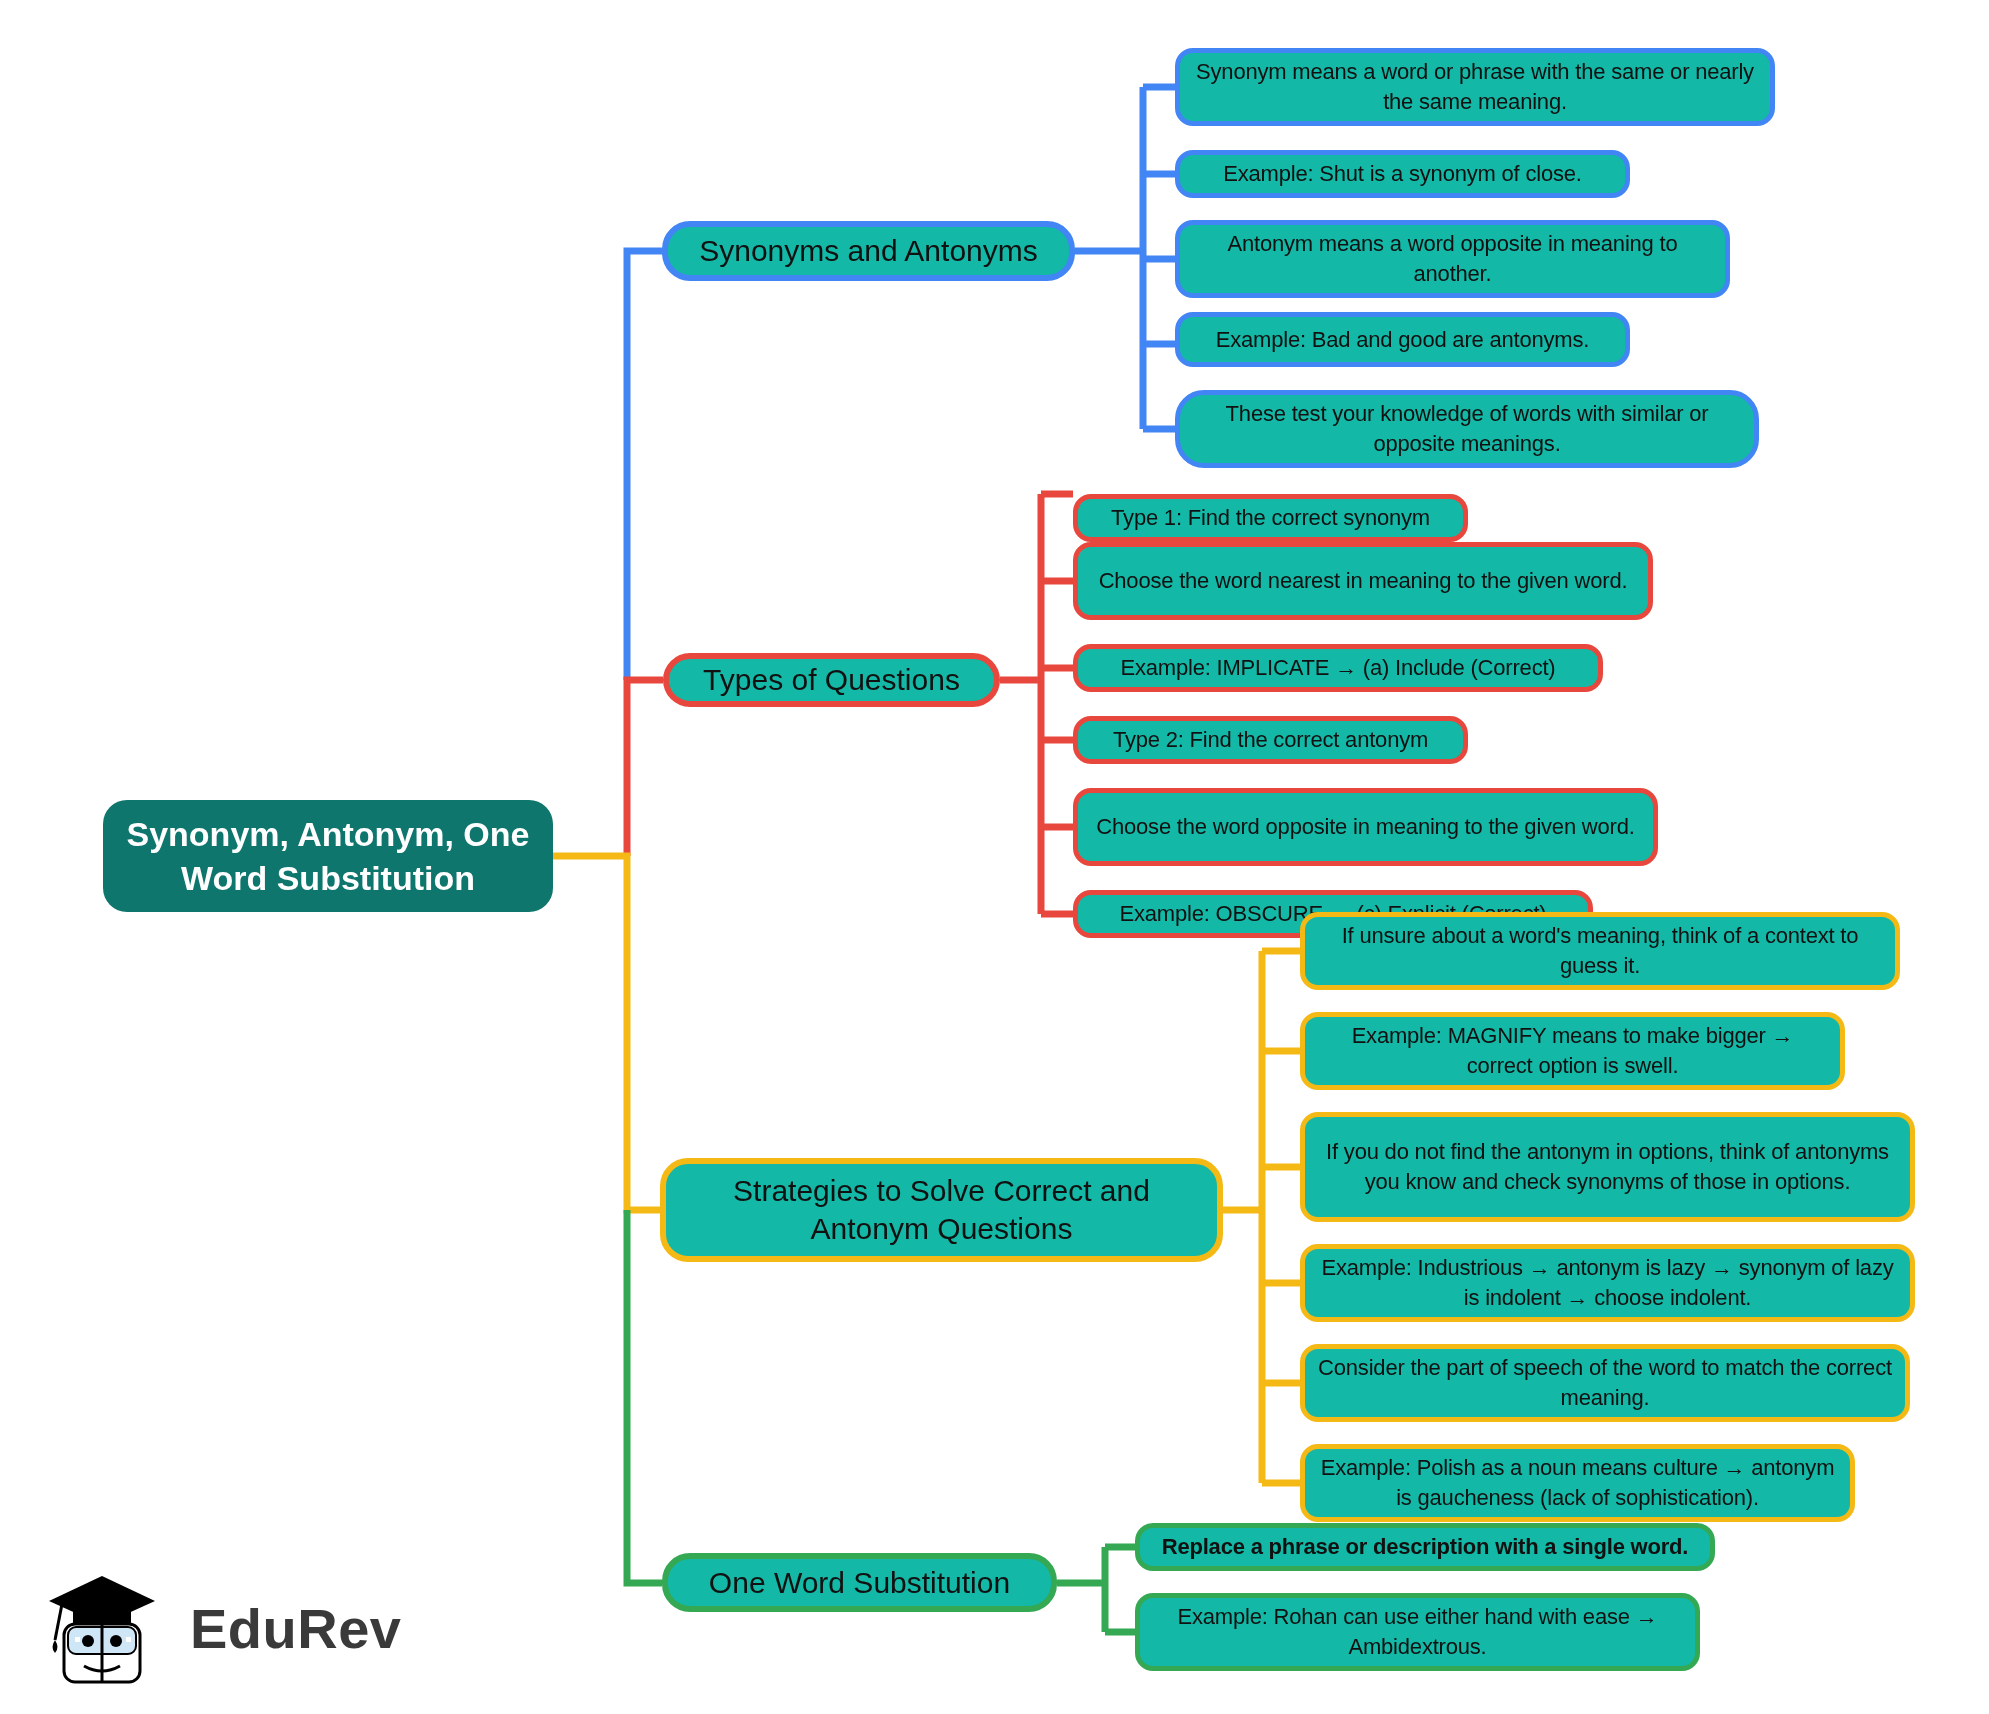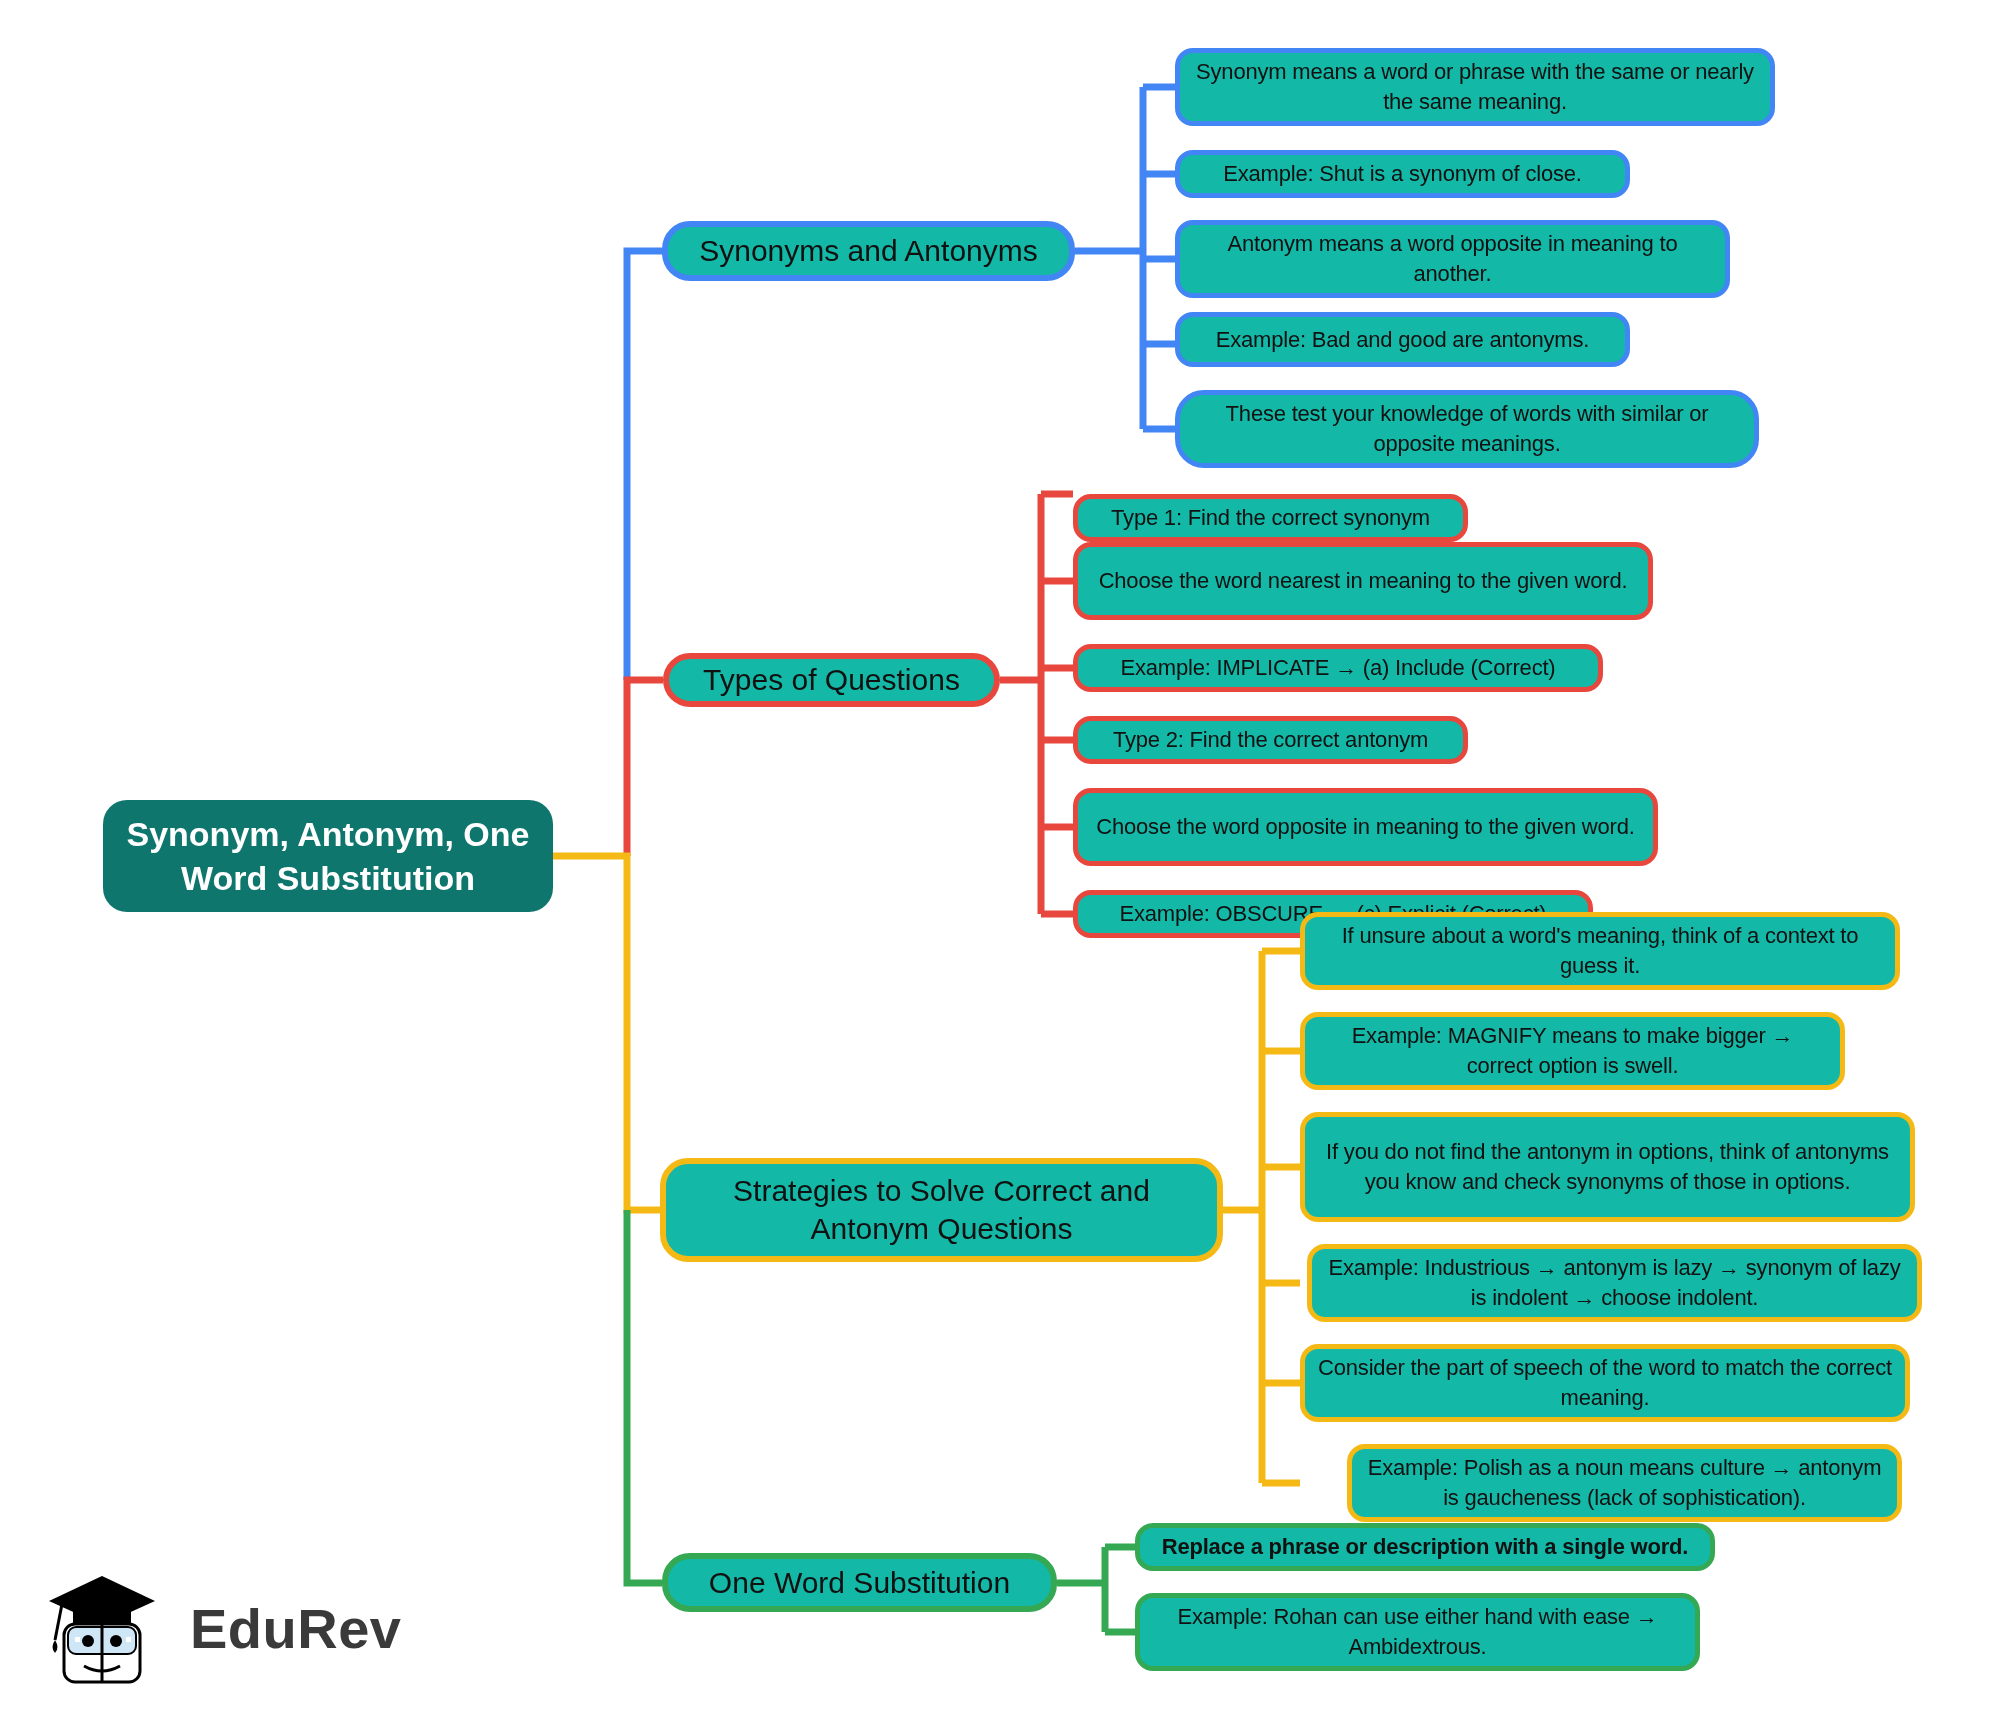--- a/index.html
+++ b/index.html
@@ -55,23 +55,23 @@
 <div class="node leaf c-red" style="left:1073px;top:470px;width:395px;height:48px;margin-top:24px;">Type 1: Find the correct synonym</div>
 <div class="node leaf c-red" style="left:1073px;top:542px;width:580px;height:78px;">Choose the word nearest in meaning to the given word.</div>
 <div class="node leaf c-red" style="left:1073px;top:644px;width:530px;height:48px;">Example: IMPLICATE → (a) Include (Correct)</div>
 <div class="node leaf c-red" style="left:1073px;top:716px;width:395px;height:48px;">Type 2: Find the correct antonym</div>
 <div class="node leaf c-red" style="left:1073px;top:788px;width:585px;height:78px;">Choose the word opposite in meaning to the given word.</div>
 <div class="node leaf c-red" style="left:1073px;top:890px;width:520px;height:48px;">Example: OBSCURE → (c) Explicit (Correct)</div>
 
 <div class="node leaf c-yellow" style="left:1300px;top:912px;width:600px;height:78px;">If unsure about a word's meaning, think of a context to guess it.</div>
 <div class="node leaf c-yellow" style="left:1300px;top:1012px;width:545px;height:78px;">Example: MAGNIFY means to make bigger → correct option is swell.</div>
 <div class="node leaf c-yellow" style="left:1300px;top:1112px;width:615px;height:110px;">If you do not find the antonym in options, think of antonyms you know and check synonyms of those in options.</div>
-<div class="node leaf c-yellow" style="left:1300px;top:1244px;width:615px;height:78px;margin-left:7px;">Example: Industrious → antonym is lazy → synonym of lazy is indolent → choose indolent.</div>
+<div class="node leaf c-yellow" style="left:1300px;top:1244px;width:615px;height:78px;">Example: Industrious → antonym is lazy → synonym of lazy is indolent → choose indolent.</div>
 <div class="node leaf c-yellow" style="left:1300px;top:1344px;width:610px;height:78px;">Consider the part of speech of the word to match the correct meaning.</div>
-<div class="node leaf c-yellow" style="left:1300px;top:1444px;width:555px;height:78px;margin-left:47px;">Example: Polish as a noun means culture → antonym is gaucheness (lack of sophistication).</div>
+<div class="node leaf c-yellow" style="left:1300px;top:1444px;width:555px;height:78px;">Example: Polish as a noun means culture → antonym is gaucheness (lack of sophistication).</div>
 
 <div class="node leaf c-green" style="left:1135px;top:1523px;width:580px;height:48px;font-weight:bold;">Replace a phrase or description with a single word.</div>
 <div class="node leaf c-green" style="left:1135px;top:1593px;width:565px;height:78px;">Example: Rohan can use either hand with ease → Ambidextrous.</div>
 
 <div class="logo-wrap">
   <svg width="120" height="120" viewBox="0 0 120 120">
 
     <path d="M20 36 L13 72" stroke="#000" stroke-width="3" fill="none"></path>
     <path d="M13 72 q-5 8 0 13 q5 -5 0 -13" fill="#000"></path>
 

